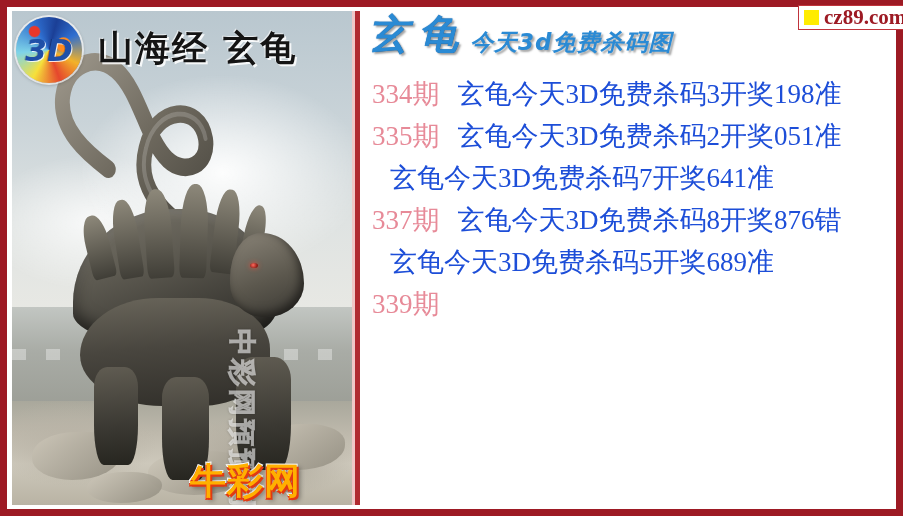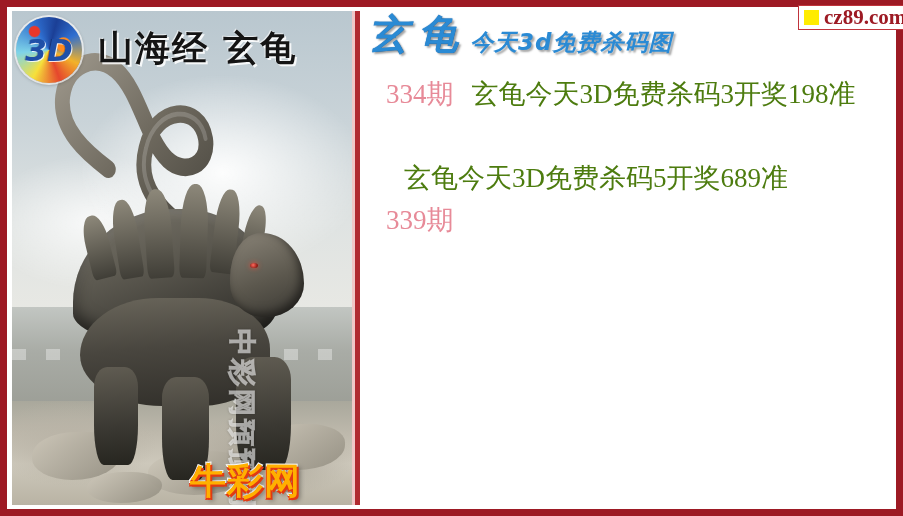--- a/index.html
+++ b/index.html
@@ -291,33 +291,33 @@
 
   .kill-list {
     position: absolute;
     left: 0; top: 62px;
     width: 100%;
   }
   .kill-row {
     height: 42px;
     display: flex;
     align-items: center;
-    padding-left: 26px;
+    padding-left: 12px;
     white-space: nowrap;
   }
   .kill-period {
     font-family: "Liberation Serif", "DejaVu Serif", serif;
     font-size: 27px;
     color: #e78a98;
     letter-spacing: 0px;
   }
   .kill-text {
     font-family: "Liberation Serif", "DejaVu Serif", serif;
     font-size: 27px;
-    color: #4d7c0f;
+    color: #1d4ed8;
     margin-left: 18px;
   }
 
   
   .cz-badge {
     position: absolute;
     left: 798px; top: 5px;
     display: flex;
     align-items: center;
     gap: 5px;
@@ -409,20 +409,29 @@
       <span class="rh-big">玄龟</span>
       <span class="rh-small">今天3d免费杀码图</span>
     </div>
 
     <div class="kill-list">
       <div class="kill-row">
         <span class="kill-period">334期</span>
         <span class="kill-text">玄龟今天3D免费杀码3开奖198准</span>
       </div>
       <div class="kill-row">
+        <span class="kill-period">335期</span>
+        <span class="kill-text">玄龟今天3D免费杀码2开奖051准</span>
+      </div>
+      <div class="kill-row">
+        <span class="kill-text">玄龟今天3D免费杀码7开奖641准</span>
+      </div>
+      <div class="kill-row">
+        <span class="kill-period">337期</span>
+        <span class="kill-text">玄龟今天3D免费杀码8开奖876错</span>
       </div>
       <div class="kill-row">
         <span class="kill-text">玄龟今天3D免费杀码5开奖689准</span>
       </div>
       <div class="kill-row">
         <span class="kill-period">339期</span>
       </div>
     </div>
   </div>
 

